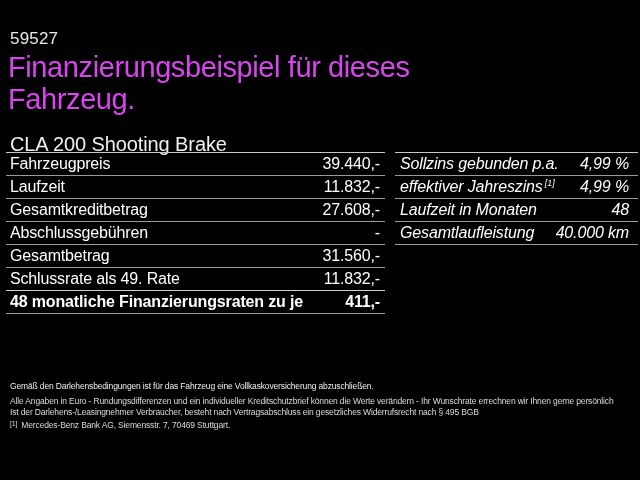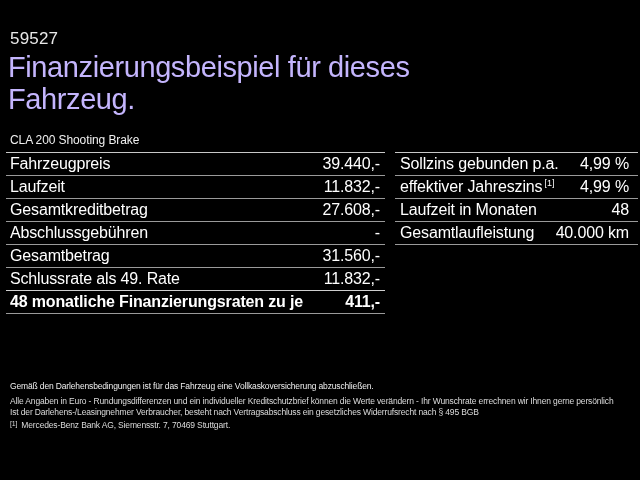--- a/index.html
+++ b/index.html
@@ -24,43 +24,44 @@
     color: #e8e8e8;
     letter-spacing: 0.2px;
   }
   .title {
     position: absolute;
     left: 8px;
     top: 51px;
     font-size: 29px;
     font-weight: 400;
     line-height: 32px;
-    color: #c4b5fd;
+    color: #d946ef;
     letter-spacing: -0.4px;
   }
   .vehicle {
     position: absolute;
     left: 10px;
     top: 133px;
-    font-size: 12px;
+    font-size: 20px;
     color: #f0f0f0;
     letter-spacing: -0.1px;
   }
   .fin-table {
     position: absolute;
     top: 152px;
     border-bottom: 1px solid #9a9a9a;
   }
   .fin-table.left {
     left: 6px;
     width: 379px;
   }
   .fin-table.right {
     left: 395px;
     width: 243px;
+    font-style: italic;
   }
   .row {
     display: flex;
     align-items: center;
     height: 23px;
     box-sizing: border-box;
     border-top: 1px solid #9a9a9a;
     font-size: 16px;
     letter-spacing: -0.15px;
     white-space: nowrap;

